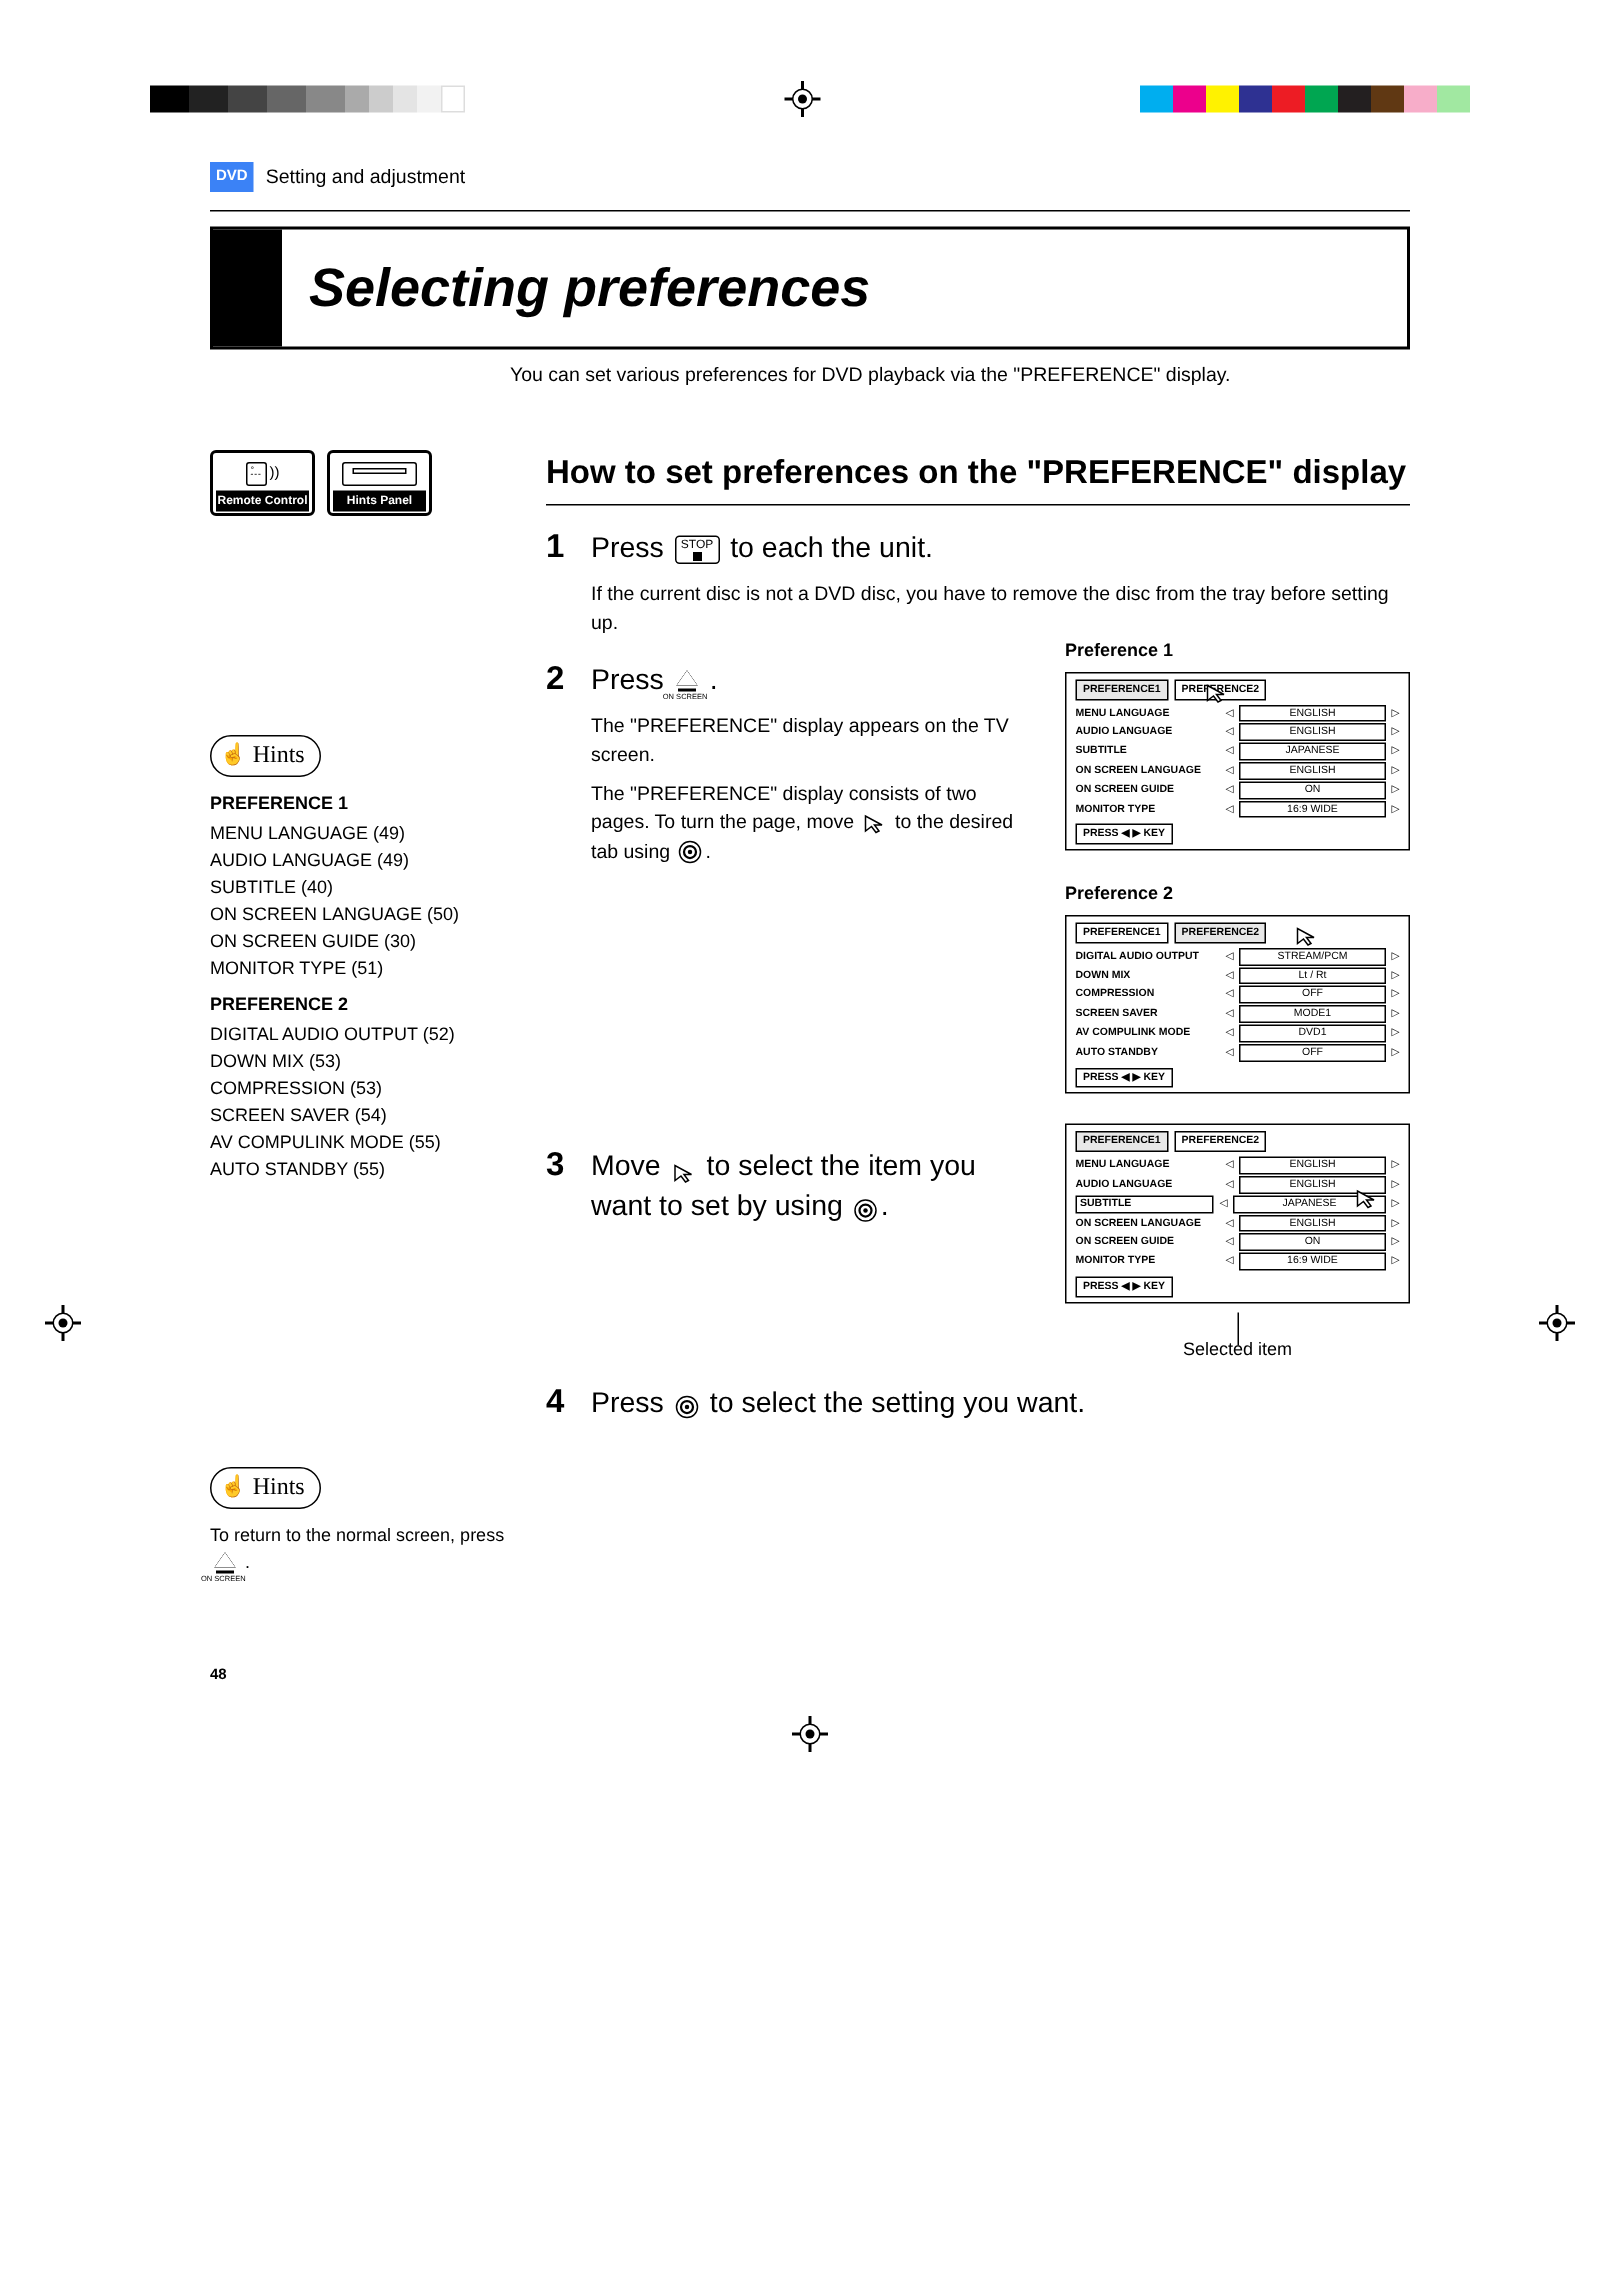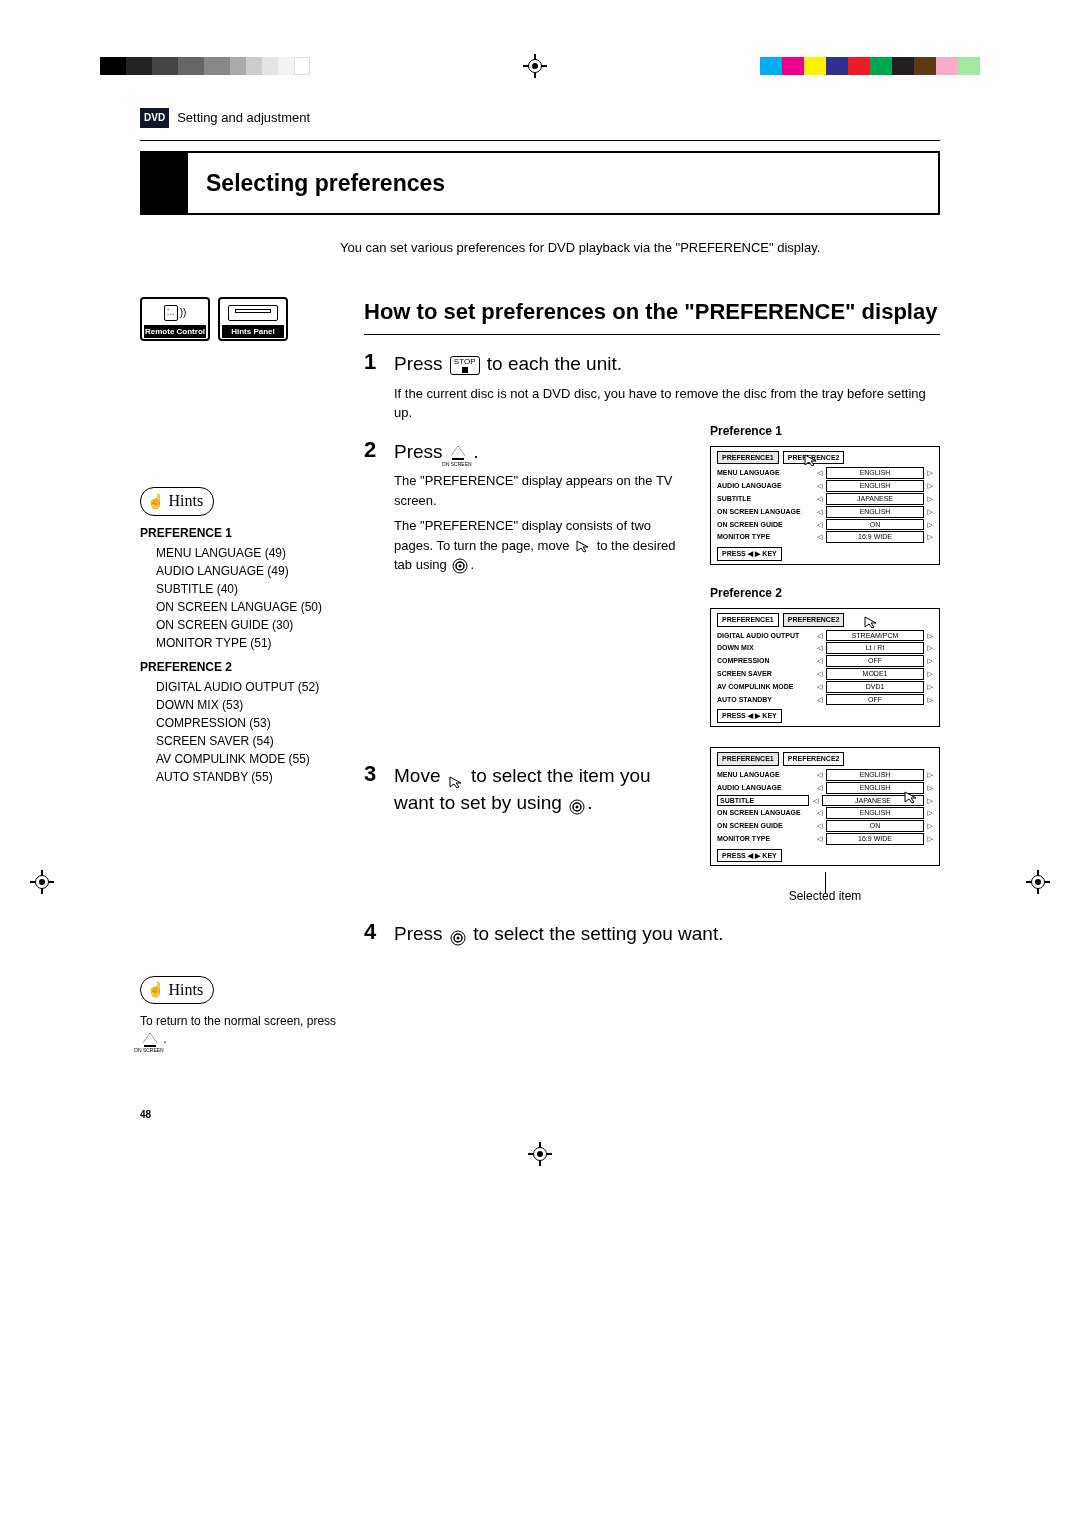--- a/index.html
+++ b/index.html
@@ -12,42 +12,42 @@
   .colorbar.right div { display: inline-block; height: 18px; width: 22px; }
   .regmark { width: 24px; height: 24px; position: relative; }
   .regmark .circ { width: 14px; height: 14px; border: 1px solid #000; border-radius: 50%; position: absolute; top: 5px; left: 5px; background: #fff; }
   .regmark .dot { width: 6px; height: 6px; background: #000; border-radius: 50%; position: absolute; top: 9px; left: 9px; }
   .regmark .h { position: absolute; top: 11px; left: 0; width: 24px; height: 2px; background: #000; }
   .regmark .v { position: absolute; left: 11px; top: 0; width: 2px; height: 24px; background: #000; }
   .side-regs { position: absolute; top: 870px; left: 30px; }
   .side-regs.right { left: auto; right: 30px; }
   .content { padding: 0 40px; }
   .crumb { display: flex; align-items: center; font-size: 13px; margin-bottom: 12px; }
-  .dvd-badge { background: #0f172a; color: #fff; font-weight: bold; font-size: 10px; padding: 3px 4px; margin-right: 8px; }
+  .dvd-badge { background: #3b82f6; color: #fff; font-weight: bold; font-size: 10px; padding: 3px 4px; margin-right: 8px; }
   .rule-h { height: 1px; background: #000; margin: 0; }
   .title-box { border: 2px solid #000; padding: 14px 24px; margin-top: 10px; display: flex; align-items: center; }
   .title-box .blk { background: #000; width: 46px; align-self: stretch; margin: -14px 18px -14px -24px; }
-  .title-box h1 { font-size: 23px; font-weight: bold; }
-  .intro { margin: 24px 0 40px 200px; font-size: 13px; }
+  .title-box h1 { font-size: 36px; font-weight: bold; font-style: italic; }
+  .intro { margin: 8px 0 40px 200px; font-size: 13px; }
   .two-col { display: flex; gap: 24px; }
   .left-col { width: 200px; flex: 0 0 200px; }
   .right-col { flex: 1; }
   .control-icons { display: flex; gap: 8px; margin-bottom: 26px; }
   .ctrl-icon { border: 2px solid #000; border-radius: 4px; width: 70px; height: 44px; display: flex; flex-direction: column; align-items: center; justify-content: space-between; padding: 3px 2px 1px 2px; }
   .ctrl-icon .top { display: flex; align-items: center; justify-content: center; gap: 2px; height: 22px; }
   .ctrl-icon .lbl { font-size: 8px; font-weight: bold; background: #000; color: #fff; width: 100%; text-align: center; padding: 1px 0; }
   .rc-body { width: 14px; height: 16px; border: 1.5px solid #000; border-radius: 2px; position: relative; }
   .rc-dots { font-size: 5px; line-height: 5px; }
   .wave { font-size: 10px; }
   .fp-body { width: 50px; height: 16px; border: 1.5px solid #000; border-radius: 2px; position: relative; }
   .fp-slot { position: absolute; top: 3px; left: 6px; right: 6px; height: 4px; border: 1px solid #000; }
   .hints-box { display: inline-flex; align-items: center; border: 1.5px solid #000; border-radius: 14px; padding: 2px 10px 2px 6px; gap: 4px; font-size: 16px; font-family: Georgia, serif; }
   .hints-icon { font-size: 14px; }
   .hints-text { font-size: 12px; line-height: 1.5; margin-top: 8px; }
-  .hints-text ul { list-style: none; margin-left: 16px; }
+  .hints-text ul { list-style: none; }
   .hints-text .b { font-weight: bold; margin: 6px 0 2px 0; font-size: 12px; }
   h2 { font-size: 22px; font-weight: bold; margin-bottom: 6px; }
   .step { display: flex; margin: 16px 0 6px 0; align-items: flex-start; gap: 10px; }
   .step-num { font-size: 22px; font-weight: bold; width: 20px; flex: 0 0 20px; line-height: 1; }
   .step-title { font-size: 19px; }
   .step-body { margin-left: 30px; font-size: 13px; line-height: 1.5; }
   .icon-stop { display: inline-block; border: 1px solid #000; border-radius: 3px; padding: 1px 3px; font-size: 8px; line-height: 1; vertical-align: middle; margin: 0 2px; }
   .icon-stop .sq { display: block; width: 6px; height: 6px; background: #000; margin: 1px auto 0; }
   .icon-onscreen { display: inline-block; width: 16px; height: 14px; position: relative; vertical-align: middle; margin: 0 2px; }
   .icon-onscreen .tri { width: 0; height: 0; border-left: 7px solid transparent; border-right: 7px solid transparent; border-bottom: 10px solid #fff; position: absolute; top: 0; left: 1px; filter: drop-shadow(0 0 0.5px #000) drop-shadow(0 0 0.5px #000); }

